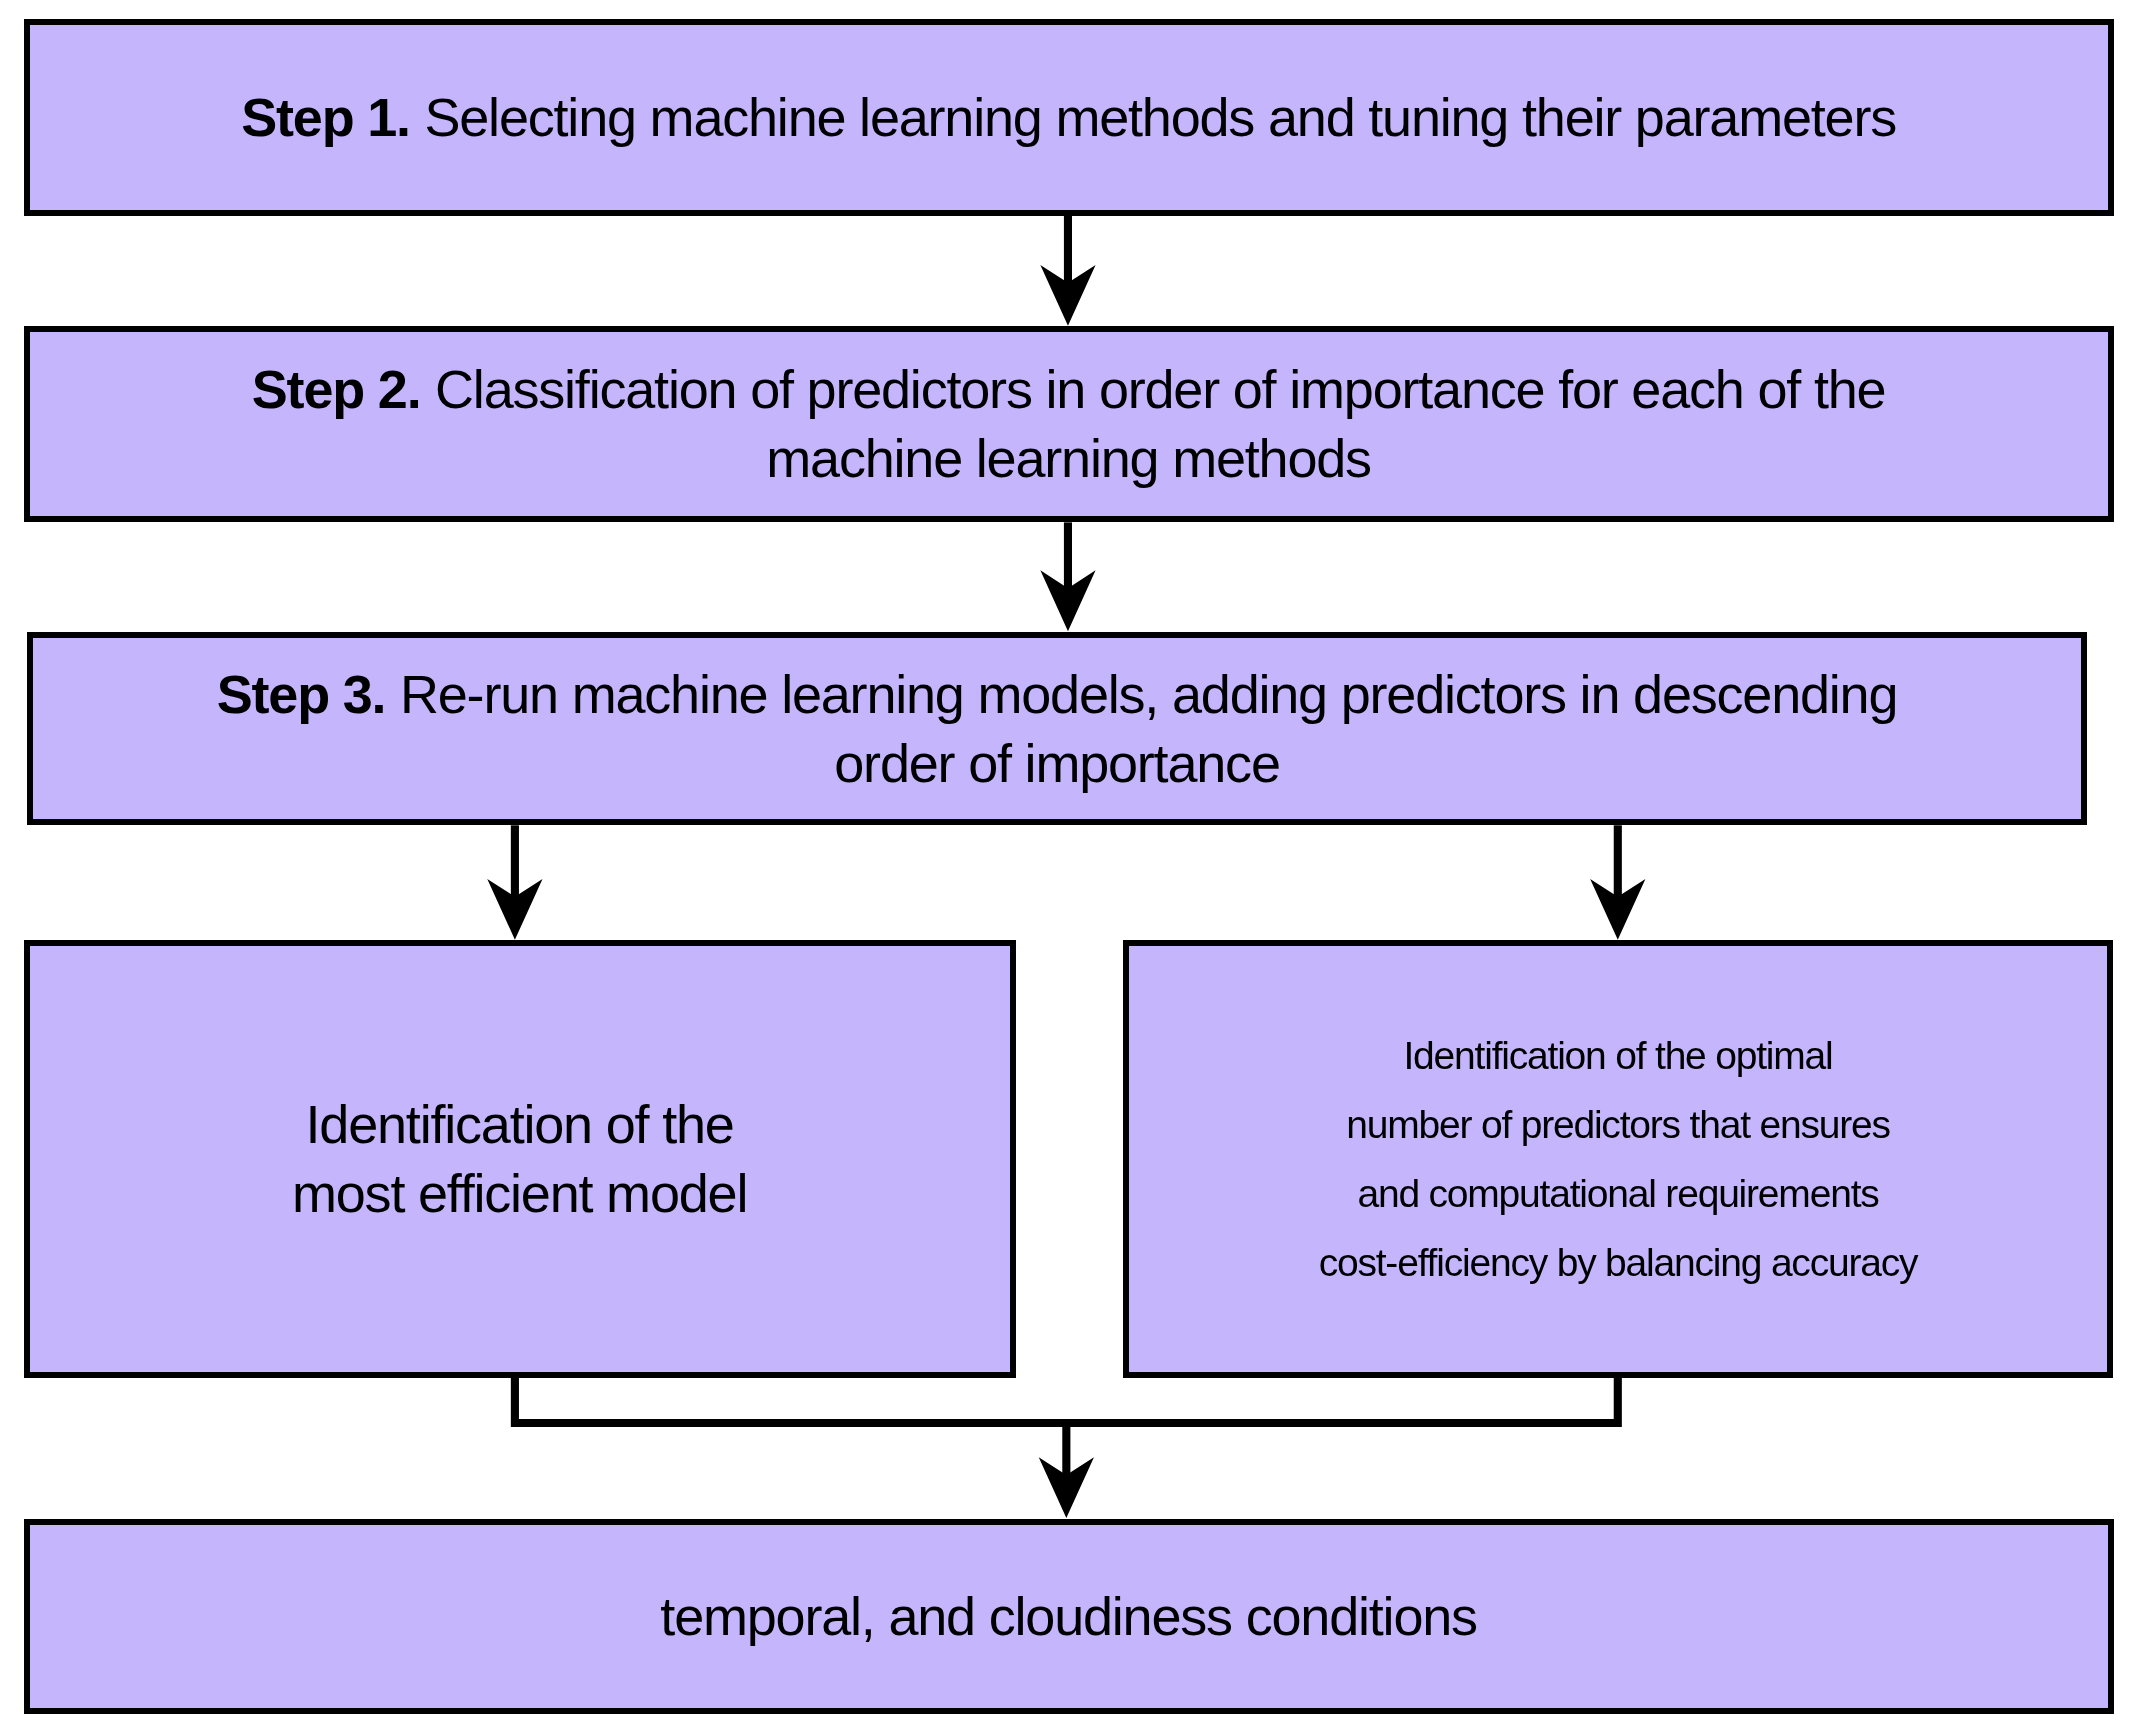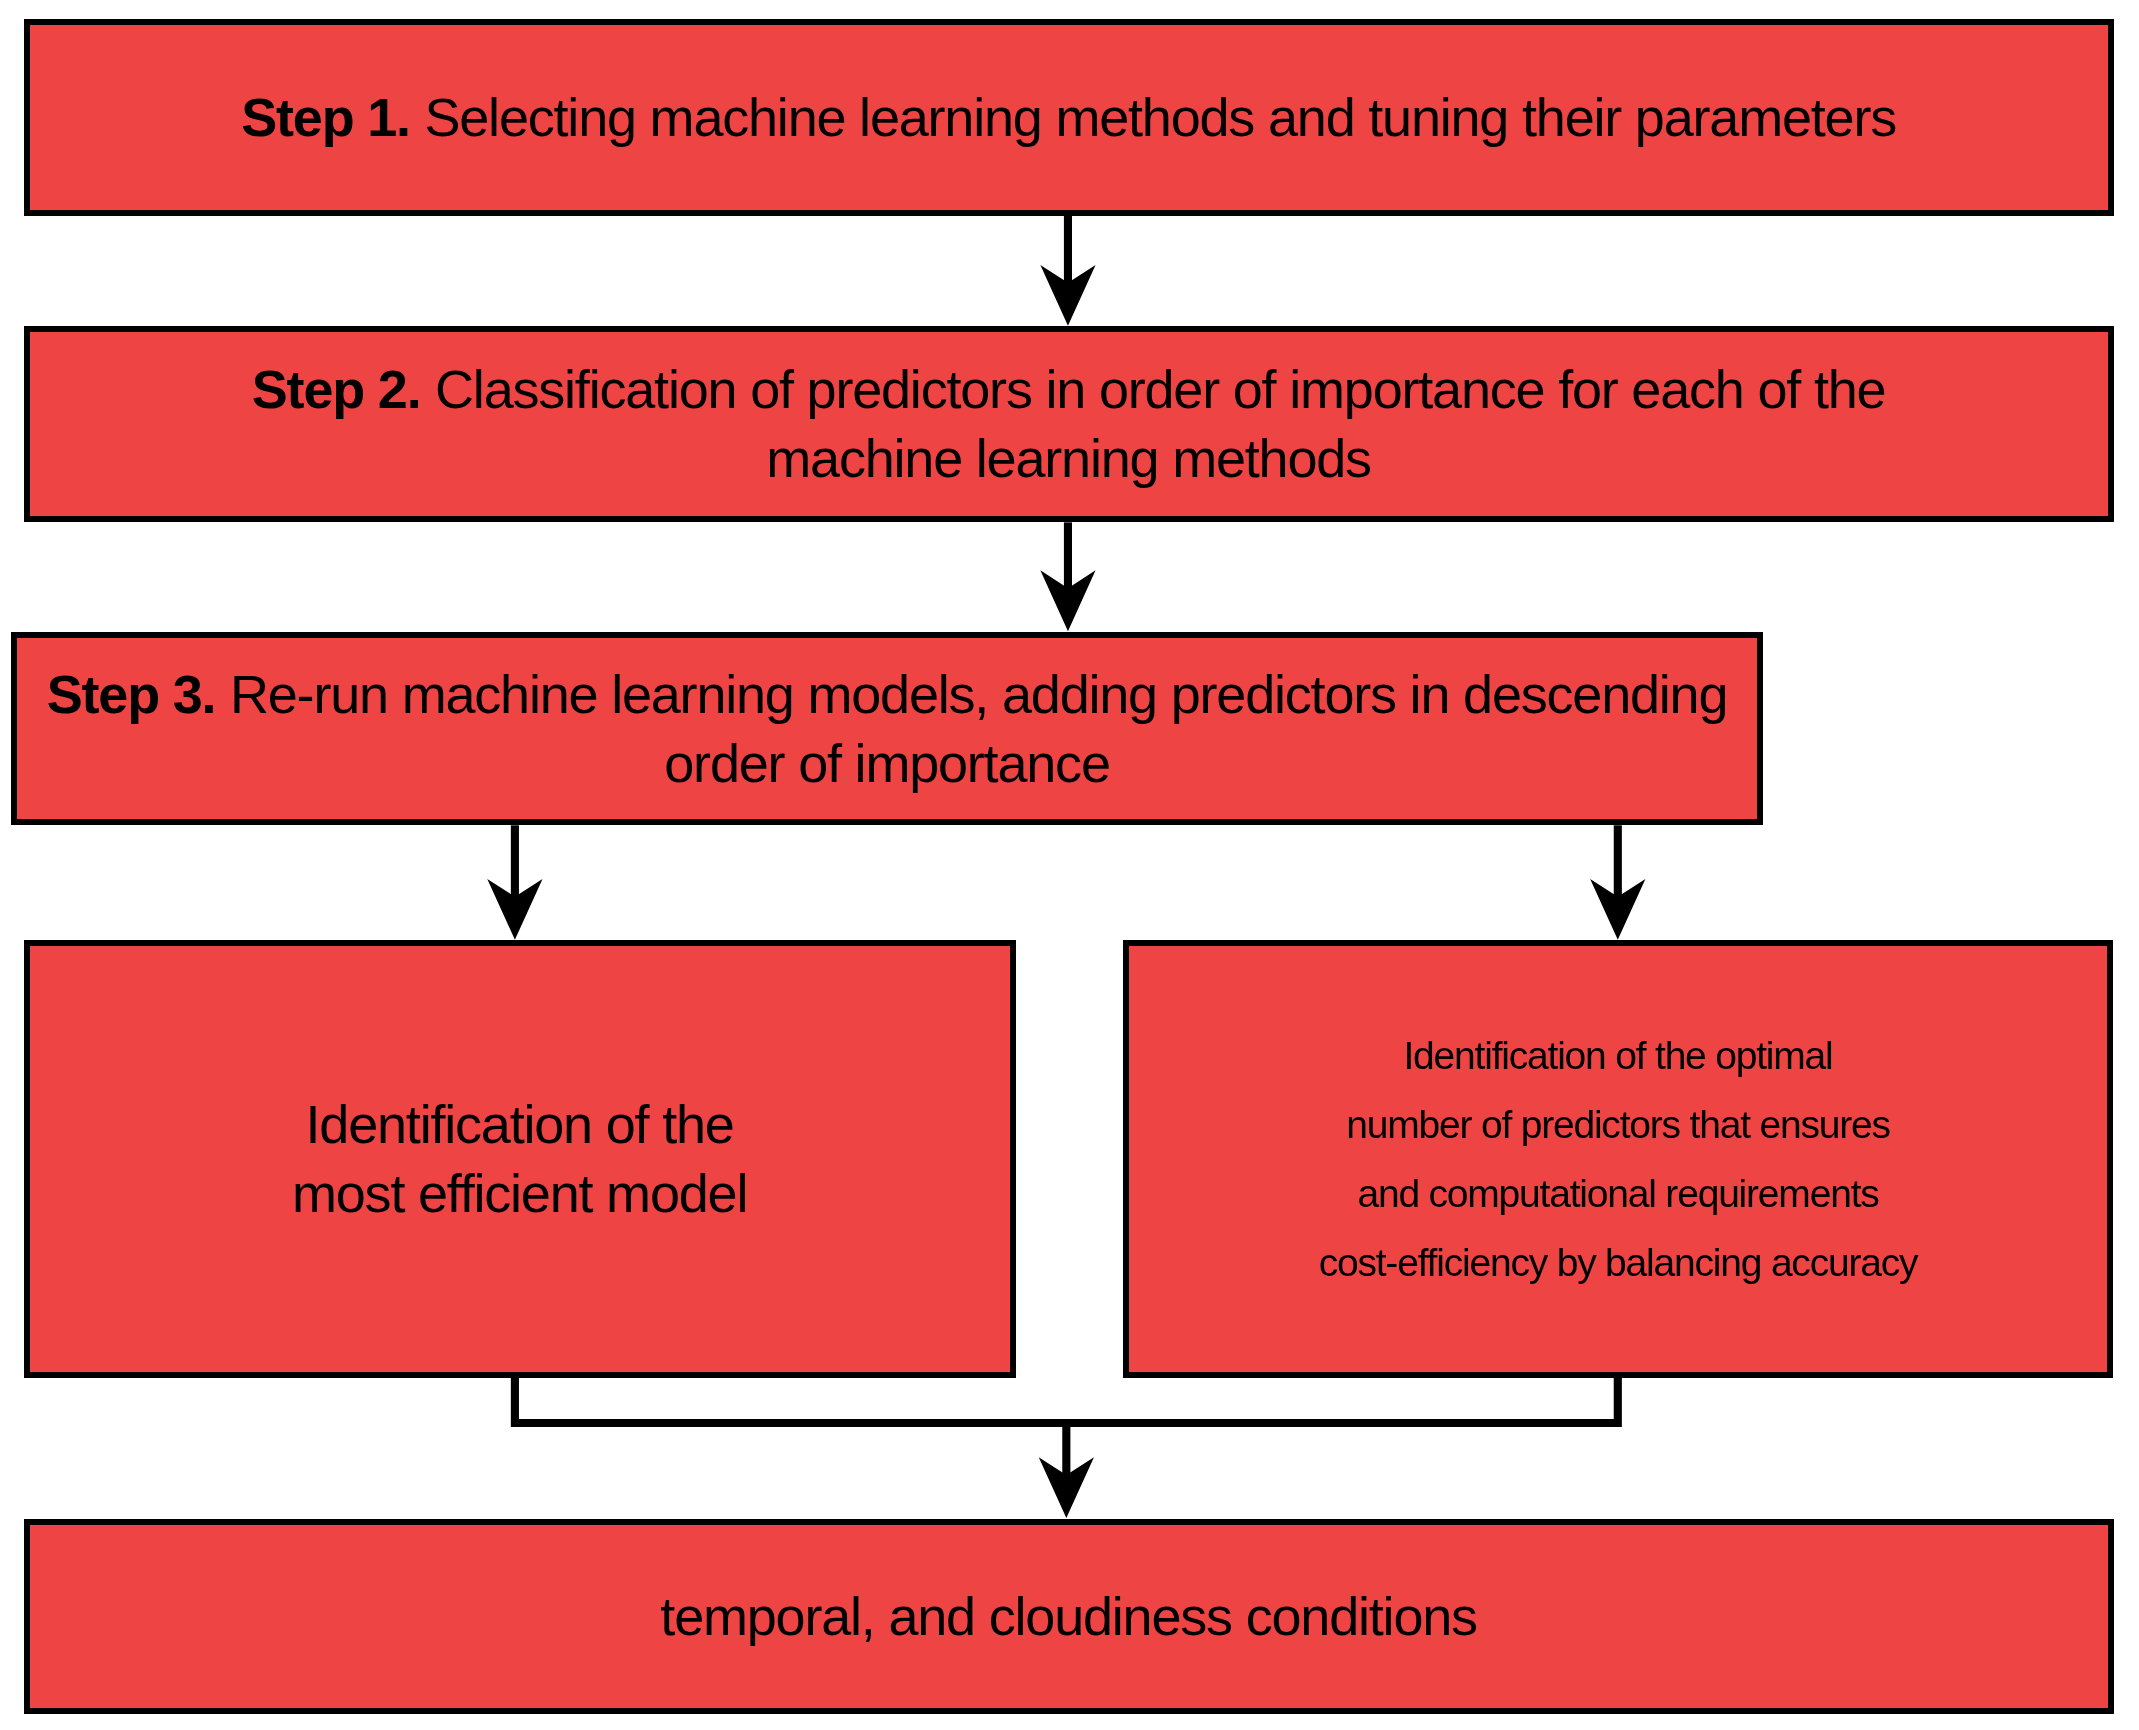--- a/index.html
+++ b/index.html
@@ -11,21 +11,21 @@
     position: relative;
     width: 2140px;
     height: 1731px;
     background: #ffffff;
     font-family: "Liberation Sans", "DejaVu Sans", sans-serif;
     color: #000000;
   }
   .box {
     position: absolute;
     box-sizing: border-box;
-    background: #ef4444;
+    background: #c4b5fd;
     border: 6.5px solid #000000;
     display: flex;
     flex-direction: column;
     justify-content: center;
     align-items: center;
     z-index: 2;
   }
   .box .line {
     font-size: 54px;
     line-height: 69px;
@@ -35,21 +35,21 @@
   }
   .box.outcome-right .line {
     font-size: 39px;
   }
   .prefix {
     font-weight: 700;
     margin-right: 14.6px;
   }
   #step1-box  { left: 23.6px;   top: 18.7px;   width: 2090px; height: 197px; }
   #step2-box  { left: 23.6px;   top: 326px;  width: 2090px; height: 196px; }
-  #step3-box  { left: 11px;   top: 632px;  width: 1752px; height: 193px; }
+  #step3-box  { left: 27px;   top: 632px;  width: 2060px; height: 193px; }
   #outcome-left-box  { left: 23.6px;   top: 940px; width: 992px; height: 438px; }
   #outcome-right-box { left: 1123px; top: 940px; width: 990px; height: 438px; }
   #step4-box  { left: 23.6px;   top: 1519px; width: 2090px; height: 195px; }
   #connectors {
     position: absolute;
     left: 0; top: 0;
     width: 2140px;
     height: 1731px;
     z-index: 1;
     pointer-events: none;

